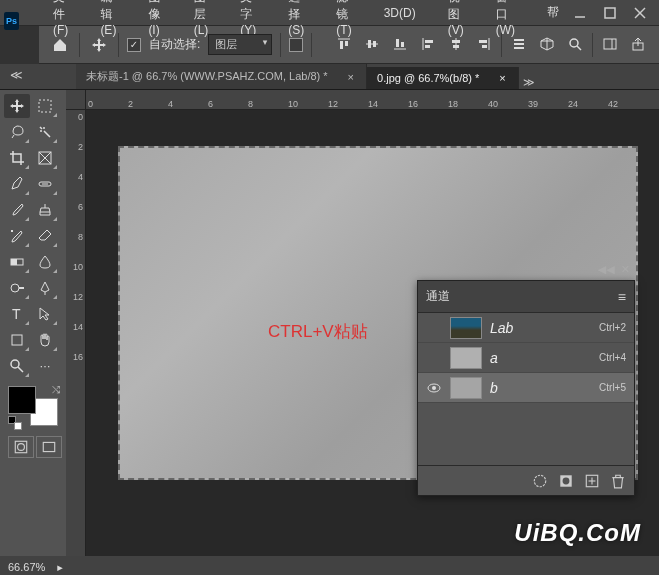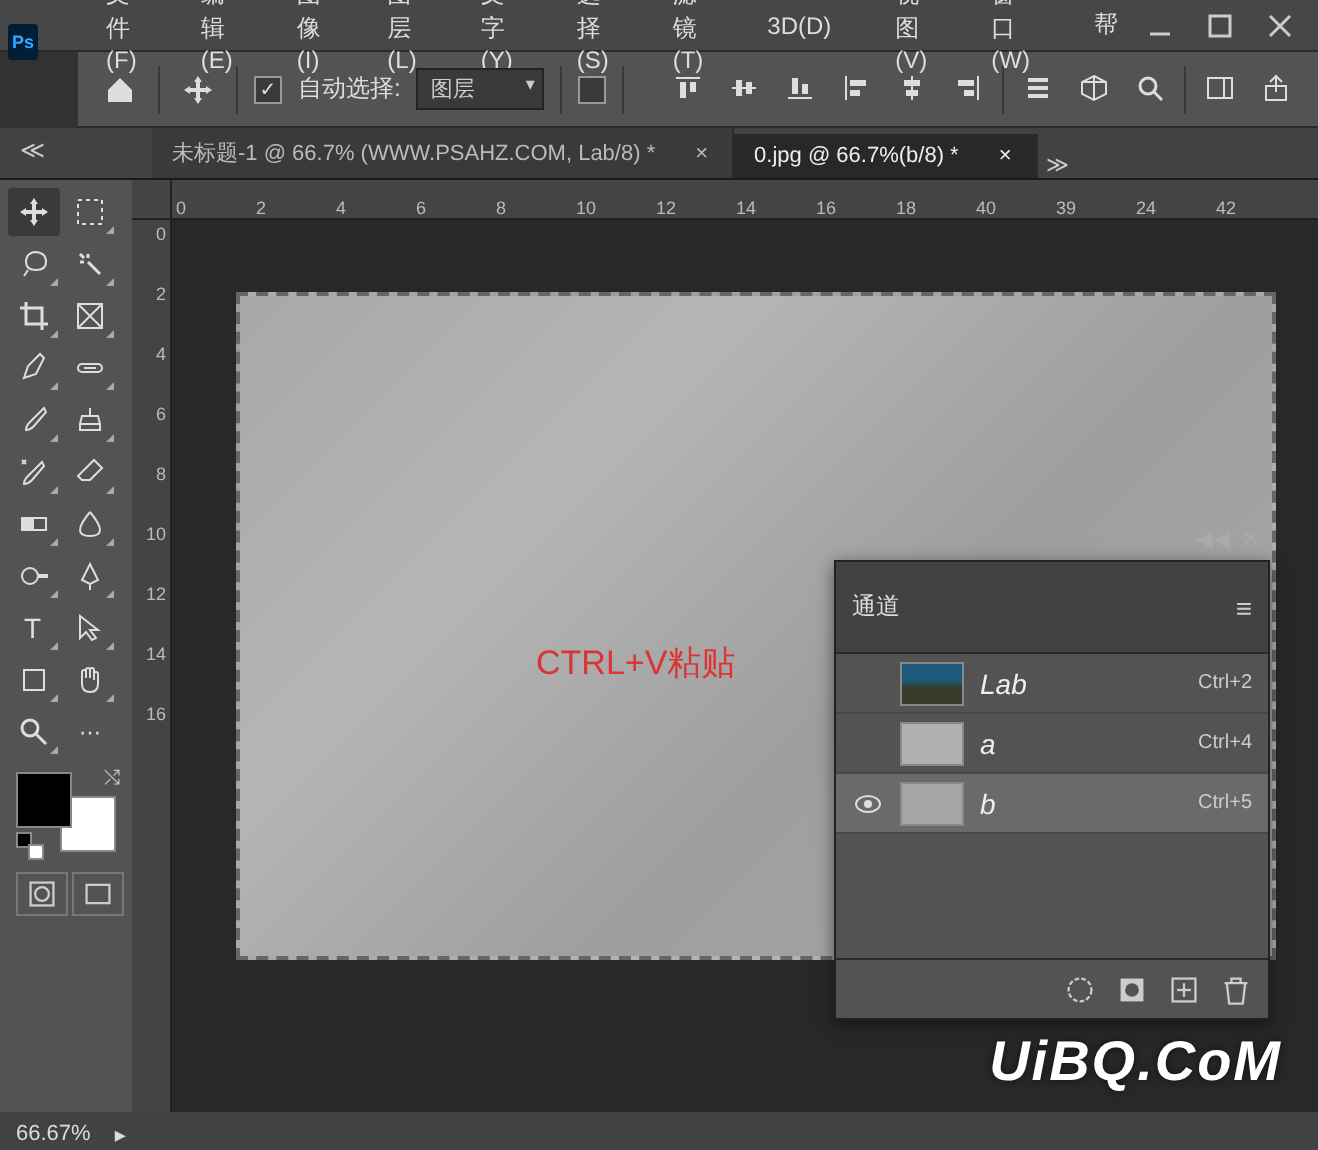--- a/index.html
+++ b/index.html
@@ -47,35 +47,35 @@
 .canvas-wrap { flex: 1; background: #282828; position: relative; overflow: hidden; }
 .ruler-h { position: absolute; top: 0; left: 20px; right: 0; height: 20px; background: #444; border-bottom: 1px solid #222; display: flex; align-items: flex-end; font-size: 9px; color: #bbb; overflow: hidden; }
 .ruler-h span { width: 40px; text-align: left; padding-left: 2px; flex-shrink: 0; }
 .ruler-v { position: absolute; top: 20px; left: 0; bottom: 0; width: 20px; background: #444; border-right: 1px solid #222; display: flex; flex-direction: column; font-size: 9px; color: #bbb; }
 .ruler-v span { height: 30px; padding-top: 2px; writing-mode: horizontal-tb; text-align: right; padding-right: 2px; }
 .ruler-corner { position: absolute; top: 0; left: 0; width: 20px; height: 20px; background: #444; border-right: 1px solid #222; border-bottom: 1px solid #222; }
 .canvas { position: absolute; top: 56px; left: 52px; width: 520px; height: 334px; background: linear-gradient(135deg, #a8a8a8 0%, #b5b5b5 30%, #9e9e9e 60%, #aaa 100%); border: 2px dashed #666; }
 .canvas-text { position: absolute; top: 172px; left: 148px; color: #d33; font-size: 17px; font-weight: 500; }
 
 .channels-panel { position: absolute; right: 24px; top: 280px; width: 218px; background: #535353; border: 1px solid #222; box-shadow: 0 2px 8px rgba(0,0,0,0.5); z-index: 10; }
-.panel-header { height: 46px; background: #424242; display: flex; align-items: center; padding: 0 8px; border-bottom: 1px solid #2a2a2a; }
+.panel-header { height: 32px; background: #424242; display: flex; align-items: center; padding: 0 8px; border-bottom: 1px solid #2a2a2a; }
 .panel-tab { font-size: 12px; color: #ddd; }
 .panel-menu { margin-left: auto; cursor: pointer; color: #ccc; font-size: 14px; }
 .panel-chevrons { position: absolute; right: 4px; top: -18px; color: #aaa; font-size: 11px; display: flex; gap: 6px; }
 .ch-row { height: 30px; display: flex; align-items: center; padding: 0 8px; border-bottom: 1px solid #484848; cursor: pointer; gap: 8px; }
 .ch-row.selected { background: #6a6a6a; }
 .ch-eye { width: 16px; height: 16px; display: flex; align-items: center; justify-content: center; color: #ddd; }
 .ch-thumb { width: 32px; height: 22px; border: 1px solid #888; background: #999; }
 .ch-name { flex: 1; font-size: 14px; color: #eee; font-style: italic; }
 .ch-short { font-size: 10px; color: #ccc; }
 .panel-footer { height: 30px; display: flex; align-items: center; justify-content: flex-end; padding: 0 8px; gap: 10px; border-top: 1px solid #2a2a2a; }
 .pf-icon { width: 16px; height: 16px; cursor: pointer; color: #ccc; display: flex; align-items: center; justify-content: center; }
 
 .status-bar { height: 22px; background: #424242; display: flex; align-items: center; padding: 0 8px; font-size: 11px; color: #ddd; gap: 12px; }
-.watermark { position: absolute; right: 18px; bottom: 28px; font-size: 28px; font-weight: bold; color: #fff; font-style: italic; text-shadow: 0 0 4px rgba(0,0,0,0.6); letter-spacing: 1px; z-index: 20; }
+.watermark { position: absolute; right: 18px; bottom: 28px; font-size: 24px; font-weight: bold; color: #fff; font-style: italic; text-shadow: 0 0 4px rgba(0,0,0,0.6); letter-spacing: 1px; z-index: 20; }
 
 svg { width: 16px; height: 16px; }
 .sm svg { width: 14px; height: 14px; }
 </style>
 </head>
 <body>
 
 <div class="titlebar">
   <div class="ps-logo">Ps</div>
   <span class="menu-item">文件(F)</span>

